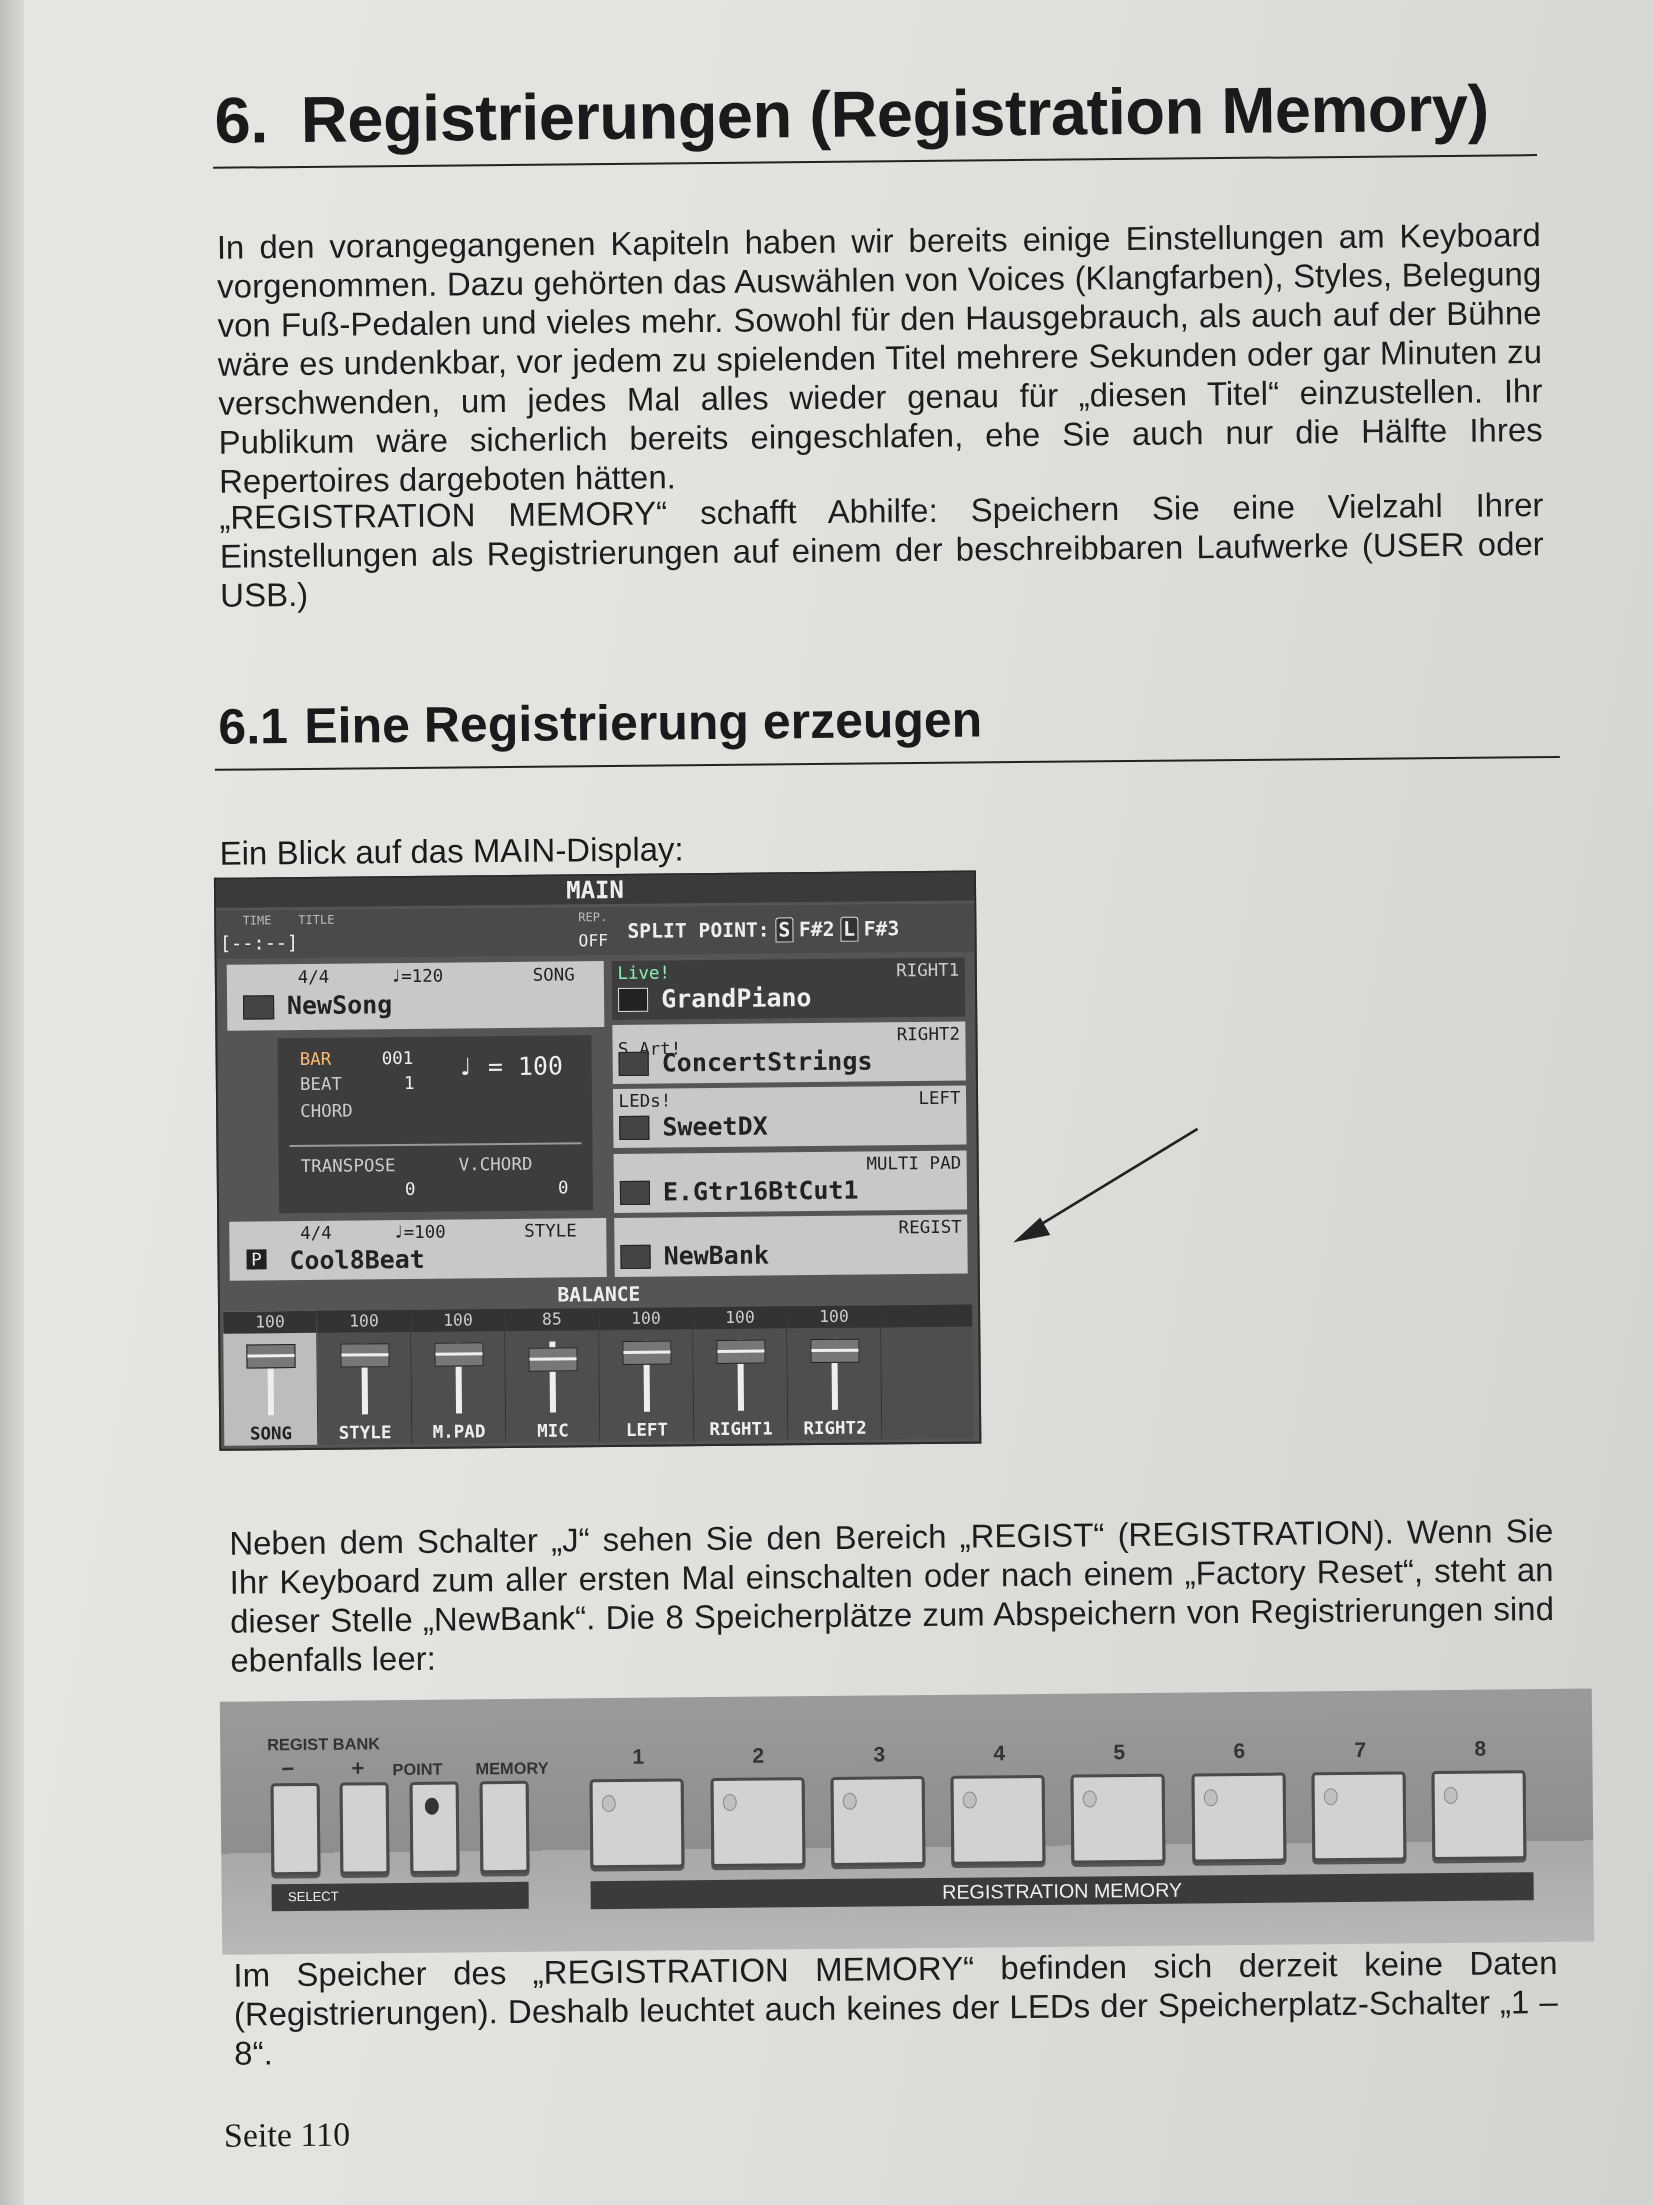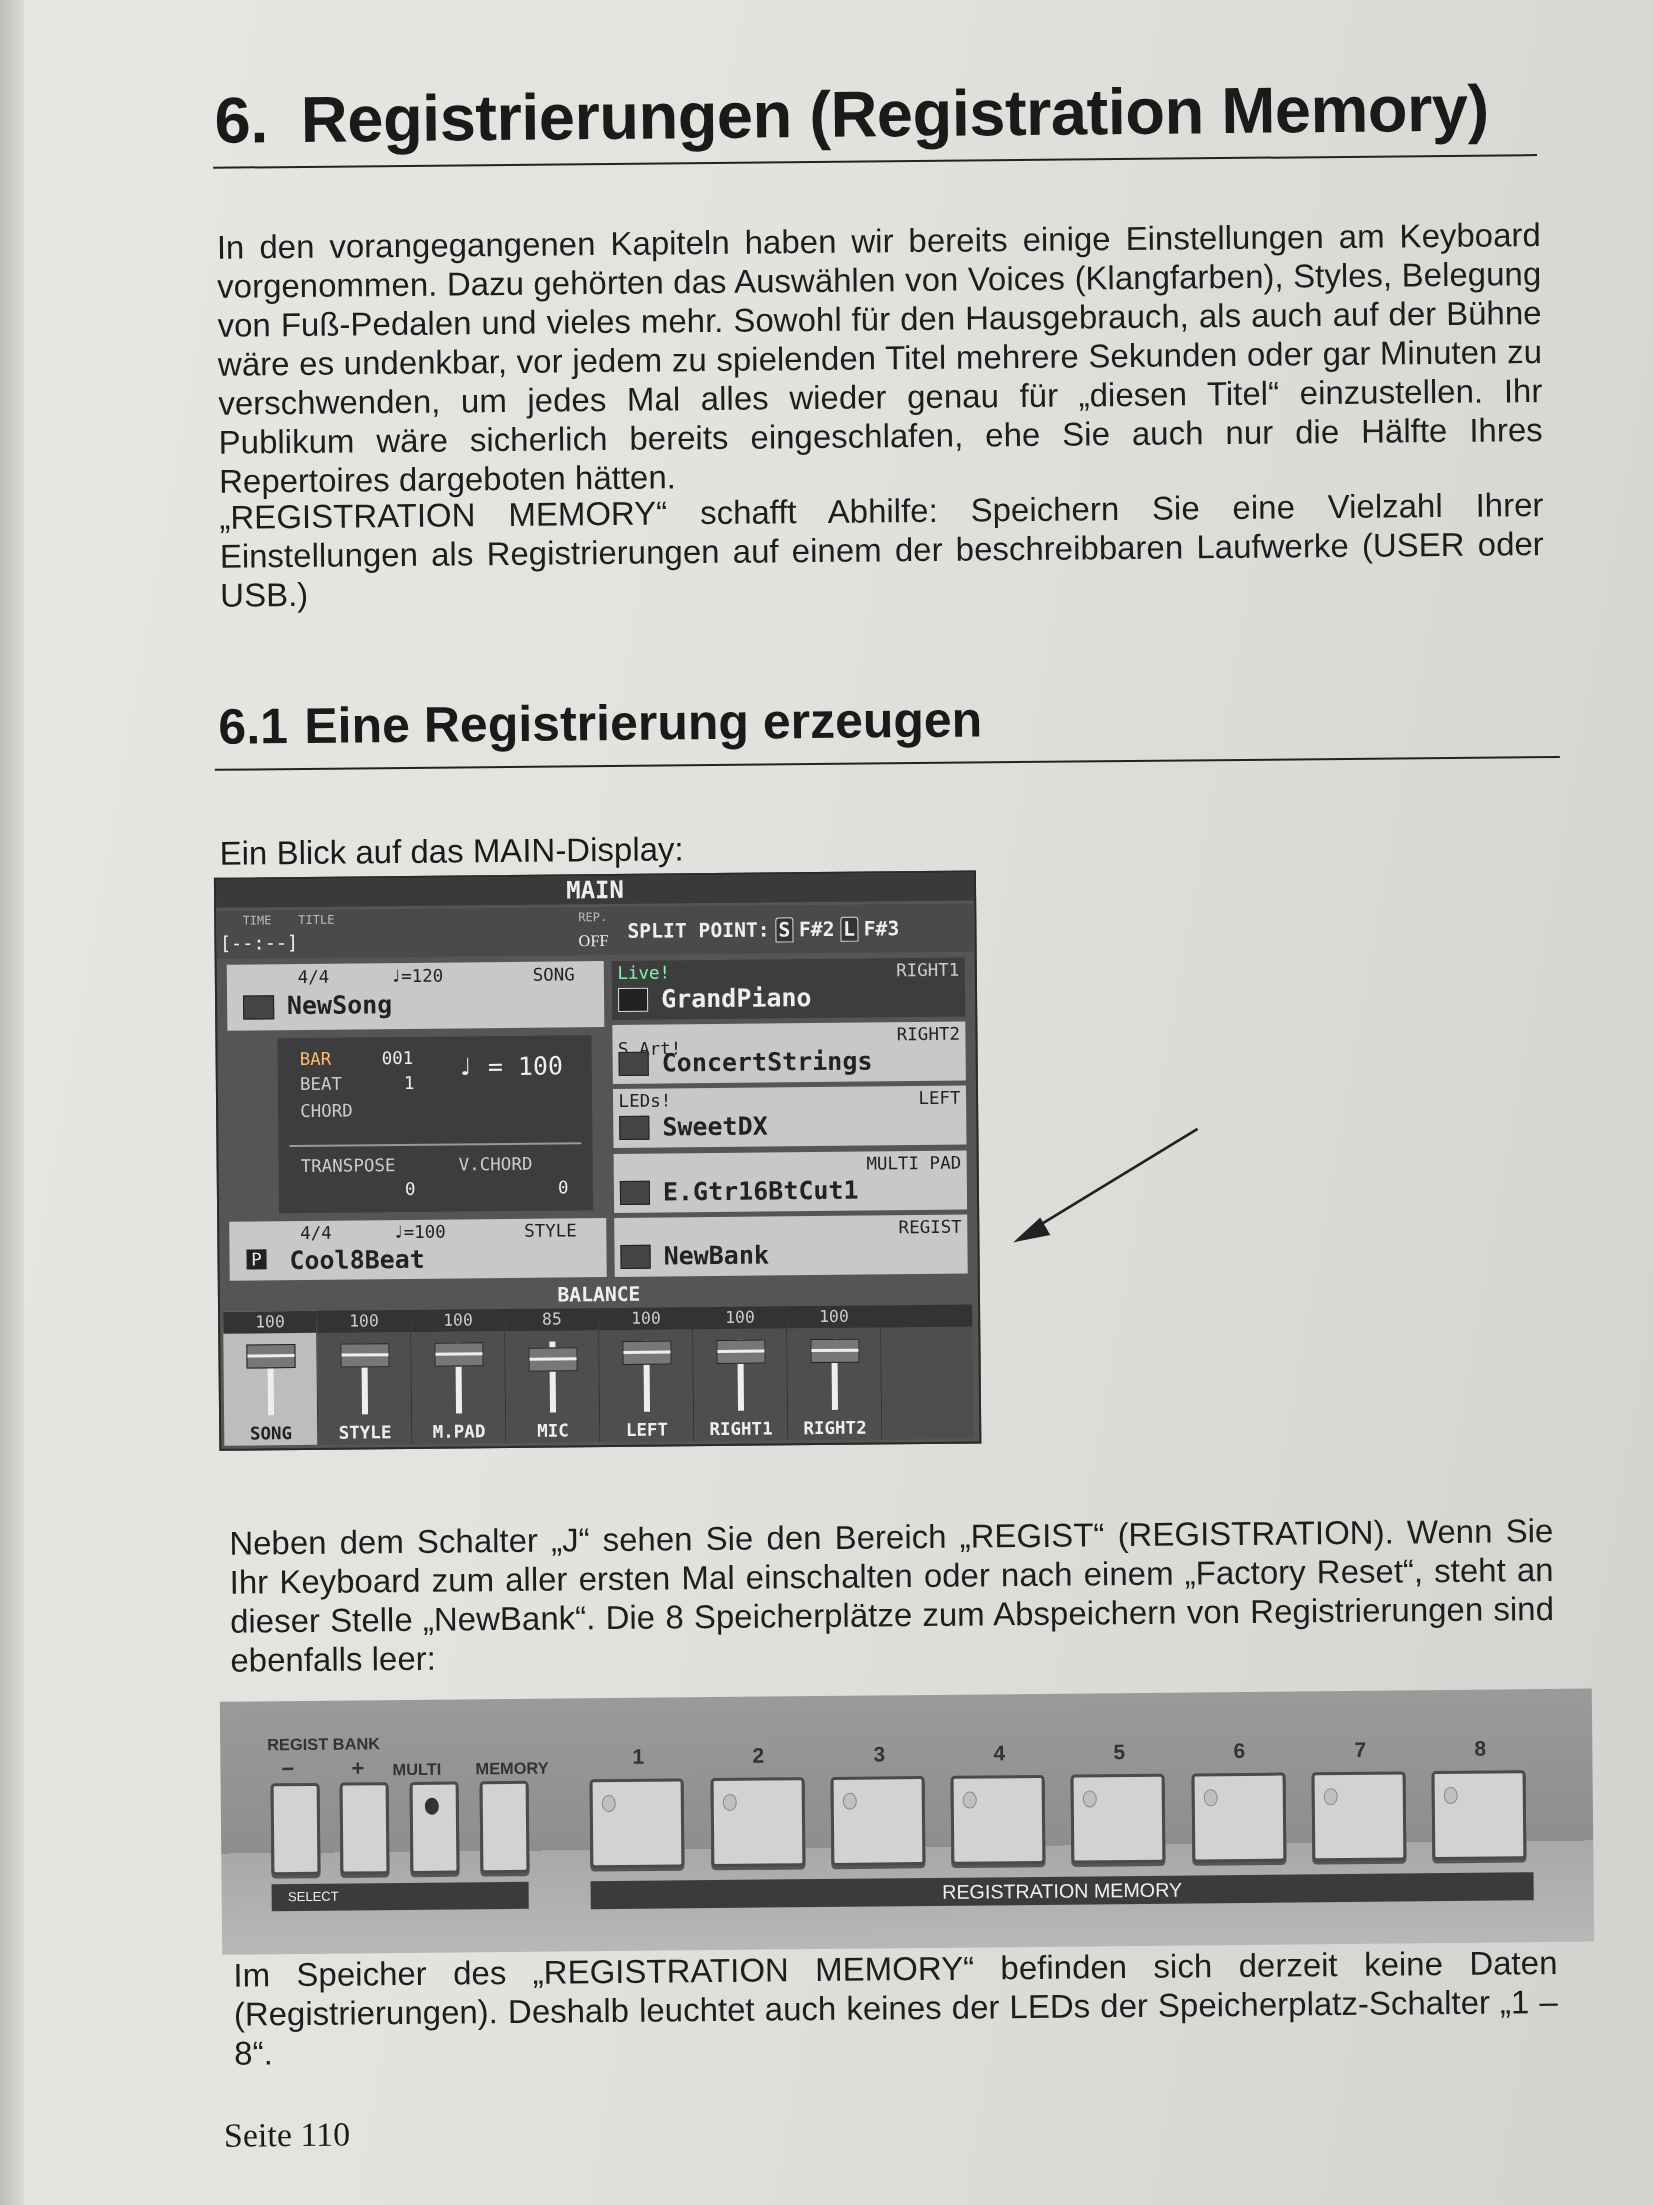--- a/index.html
+++ b/index.html
@@ -34,21 +34,21 @@
   
   .lcd { position:absolute; left:216px; top:872px; width:758px; height:569px;
     background:#555; border:2.2px solid #2a2a2a; font-family:"DejaVu Sans Mono", monospace; color:#eee; }
   .lcd .title { height:28.4px; background:#3a3a3a; text-align:center; font-weight:bold; font-size:24px; line-height:28.4px; }
   .lcd .topbar { position:absolute; left:0; top:31px; width:100%; height:48px; background:#4a4a4a; }
   .lbl-small { font-size:12px; color:#bbb; position:absolute; }
   .lcd .time-lbl { left:3.3px; top:3.3px;margin-left:23px; }
   .lcd .title-lbl { left:82px; top:3.3px; }
   .lcd .rep-lbl { left:362px; top:3.3px; }
   .lcd .time-val { position:absolute; left:3.3px; top:22px; font-size:18.6px; }
-  .lcd .rep-val { position:absolute; left:362px; top:24px; font-size:16.4px;font-family:Liberation Serif, serif; }
+  .lcd .rep-val { position:absolute; left:362px; top:24px; font-size:16.4px; }
   .lcd .split { position:absolute; left:411px; top:12px; font-size:19.7px; font-weight:bold; white-space:nowrap; }
   .lcd .split .box { display:inline-block; border:1.6px solid #ddd; border-radius:3.3px 3.3px 0 0; padding:0 2.2px; margin:0 5.5px; background:#333; }
 
   .panel { position:absolute; background:#c8c8c8; color:#222; }
   .panel.dark { background:#3d3d3d; color:#eee; }
   .panel .k { position:absolute; font-size:17.5px; }
   .panel .v { position:absolute; font-size:25px; font-weight:bold; }
   .voice-icon { position:absolute; width:28.4px; height:22px; background:#444; border:1.1px solid #222; }
   .dark .voice-icon { background:#222; border-color:#ddd; }
 
@@ -237,21 +237,21 @@
     <line x1="350" y1="10" x2="40" y2="195" stroke="#222" stroke-width="5"></line>
     <polygon points="10,215 60,170 78,202" fill="#222"></polygon>
   </svg>
 
   <div class="para p3">Neben dem Schalter „J“ sehen Sie den Bereich „REGIST“ (REGISTRATION). Wenn Sie Ihr Keyboard zum aller ersten Mal einschalten oder nach einem „Factory Reset“, steht an dieser Stelle „NewBank“. Die 8 Speicherplätze zum Abspeichern von Registrierungen sind ebenfalls leer:</div>
 
   <div class="regpanel">
     <span class="rp-lbl" style="left:47px;top:34px">REGIST BANK</span>
     <span class="rp-lbl" style="left:61px;top:55px;font-size:22px">−</span>
     <span class="rp-lbl" style="left:131px;top:55px;font-size:22px">+</span>
-    <span class="rp-lbl" style="left:172px;top:60px">MULTI</span>
+    <span class="rp-lbl" style="left:172px;top:60px">POINT</span>
     <span class="rp-lbl" style="left:255px;top:60px">MEMORY</span>
 
     <div class="btn" style="left:50px;top:82px;width:43px;height:86px"></div>
     <div class="btn" style="left:119px;top:82px;width:43px;height:86px"></div>
     <div class="btn" style="left:189px;top:82px;width:43px;height:86px">
         <span class="led on" style="left:12px"></span>
       </div>
     <div class="btn" style="left:259px;top:82px;width:43px;height:86px"></div>
 
     <div class="strip" style="left:50px;top:183px;width:257px;height:27px;font-size:13px;text-align:left;padding-left:16.4px;box-sizing:border-box;line-height:25px">SELECT</div>

